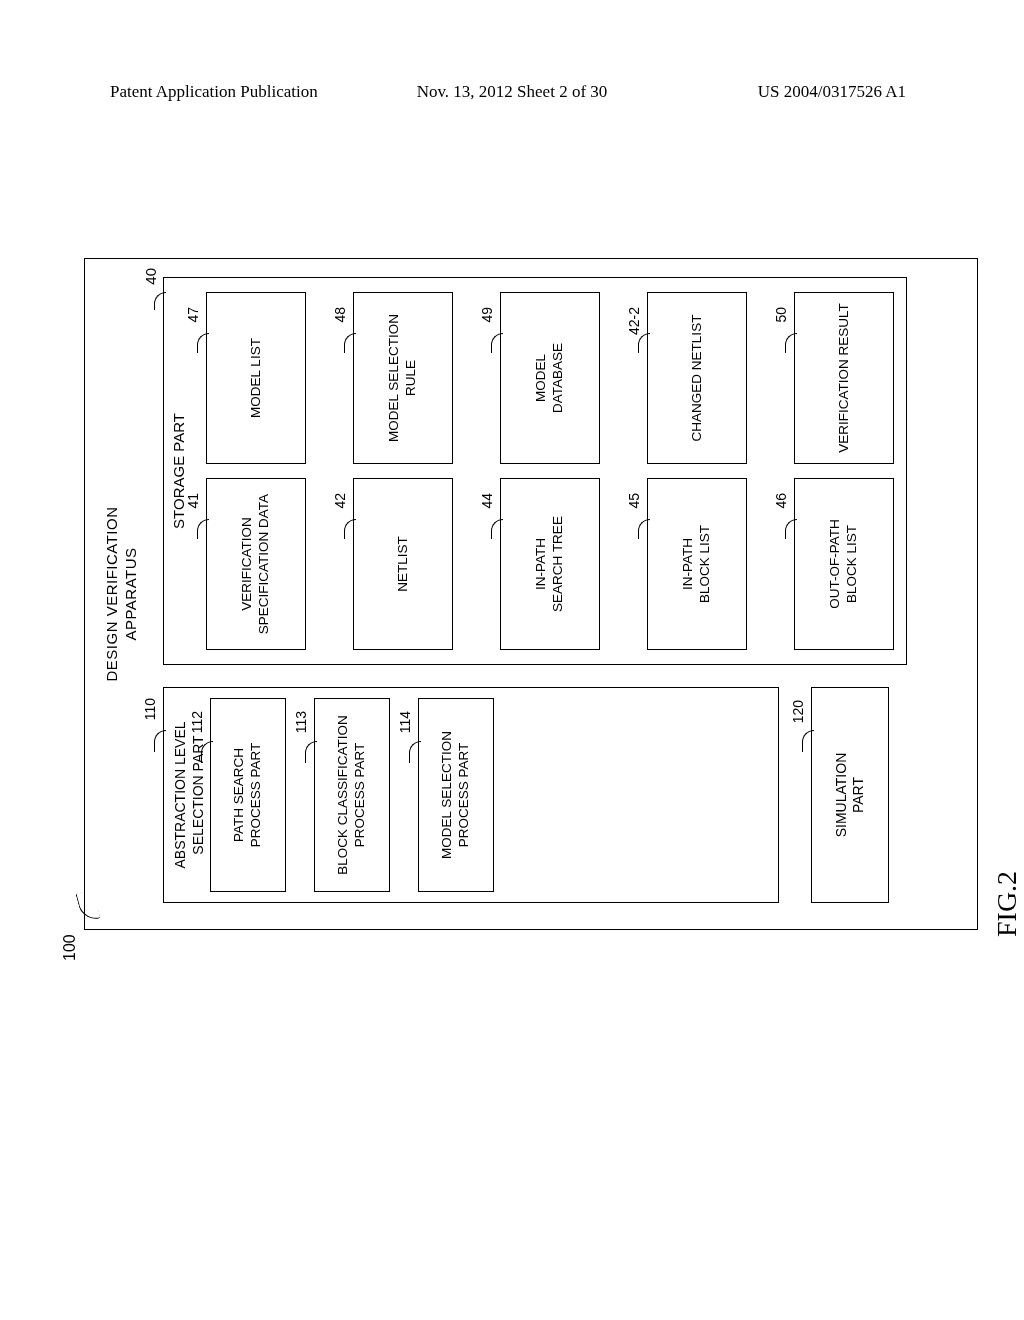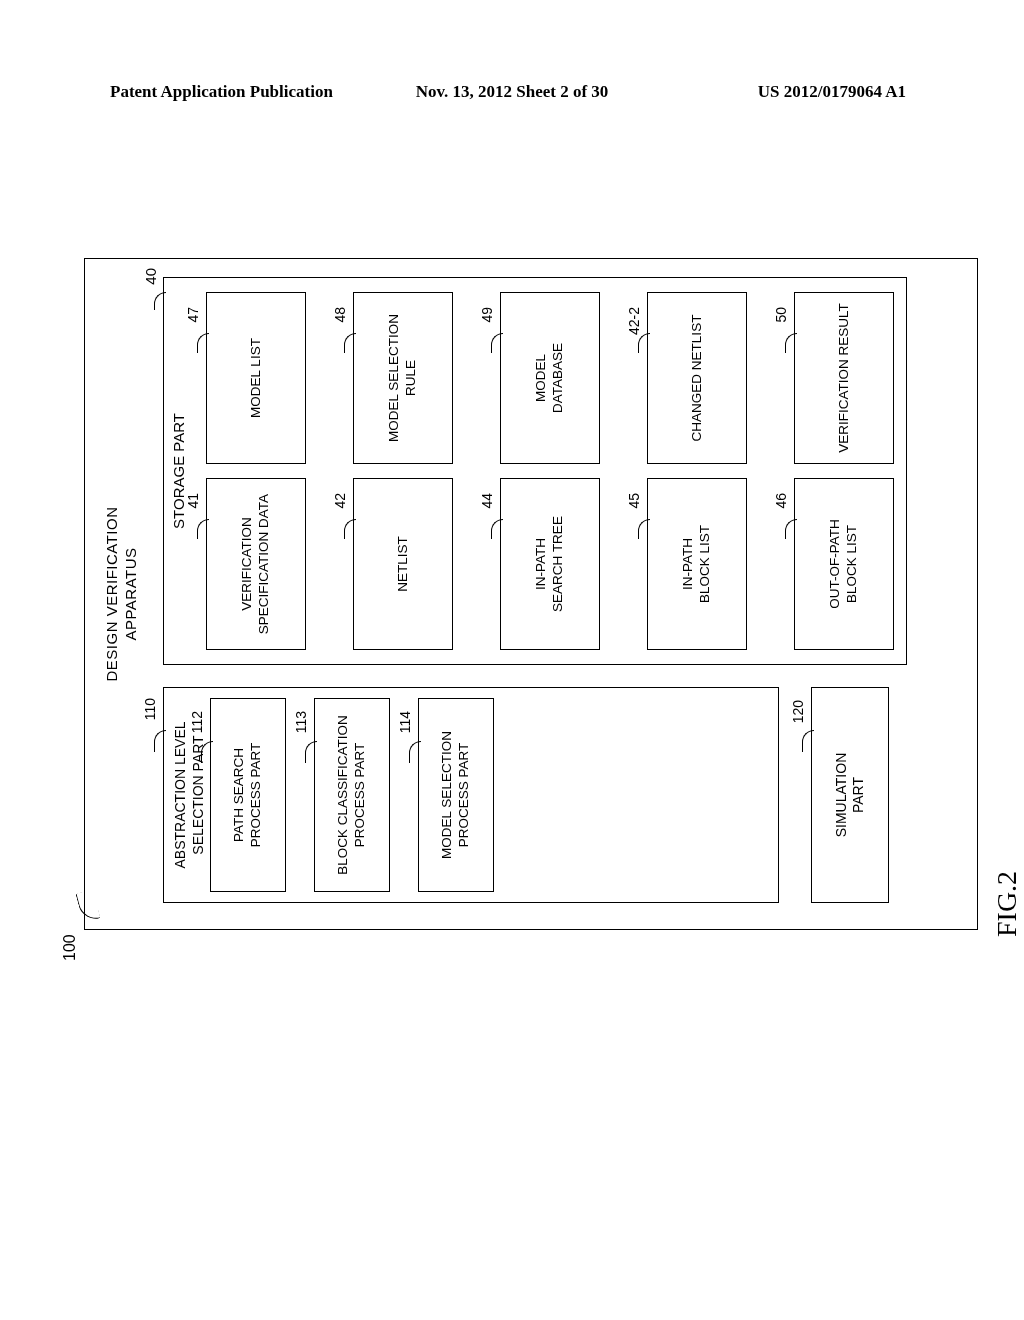--- a/index.html
+++ b/index.html
@@ -12,21 +12,21 @@
   }
   .header {
     position: absolute;
     top: 82px;
     left: 0;
     right: 0;
     display: flex;
     justify-content: space-between;
     padding: 0 118px 0 110px;
     font-size: 17px;
-    font-weight: bold;
+    font-weight: normal;
   }
   .header-left { }
   .header-center { position: absolute; left: 50%; transform: translateX(-50%); }
   .header-right { }
 
   .figure-frame {
     position: absolute;
     top: 147px;
     left: 195px;
     width: 672px;
@@ -217,21 +217,21 @@
     border-right: 1.5px solid #000;
     border-radius: 0 12px 0 0;
   }
 </style>
 </head>
 <body>
 
 <div class="header">
   <span class="header-left">Patent Application Publication</span>
   <span class="header-center">Nov. 13, 2012  Sheet 2 of 30</span>
-  <span class="header-right">US 2012/0179064 A1</span>
+  <span class="header-right">US 2004/0317526 A1</span>
 </div>
 
 <div class="figure-frame">
   <div class="figure-content">
 
     <div class="ref-100">100</div>
     <div class="ref-100-lead"></div>
 
     <div class="outer-label">
       <span>DESIGN VERIFICATION</span><br>

